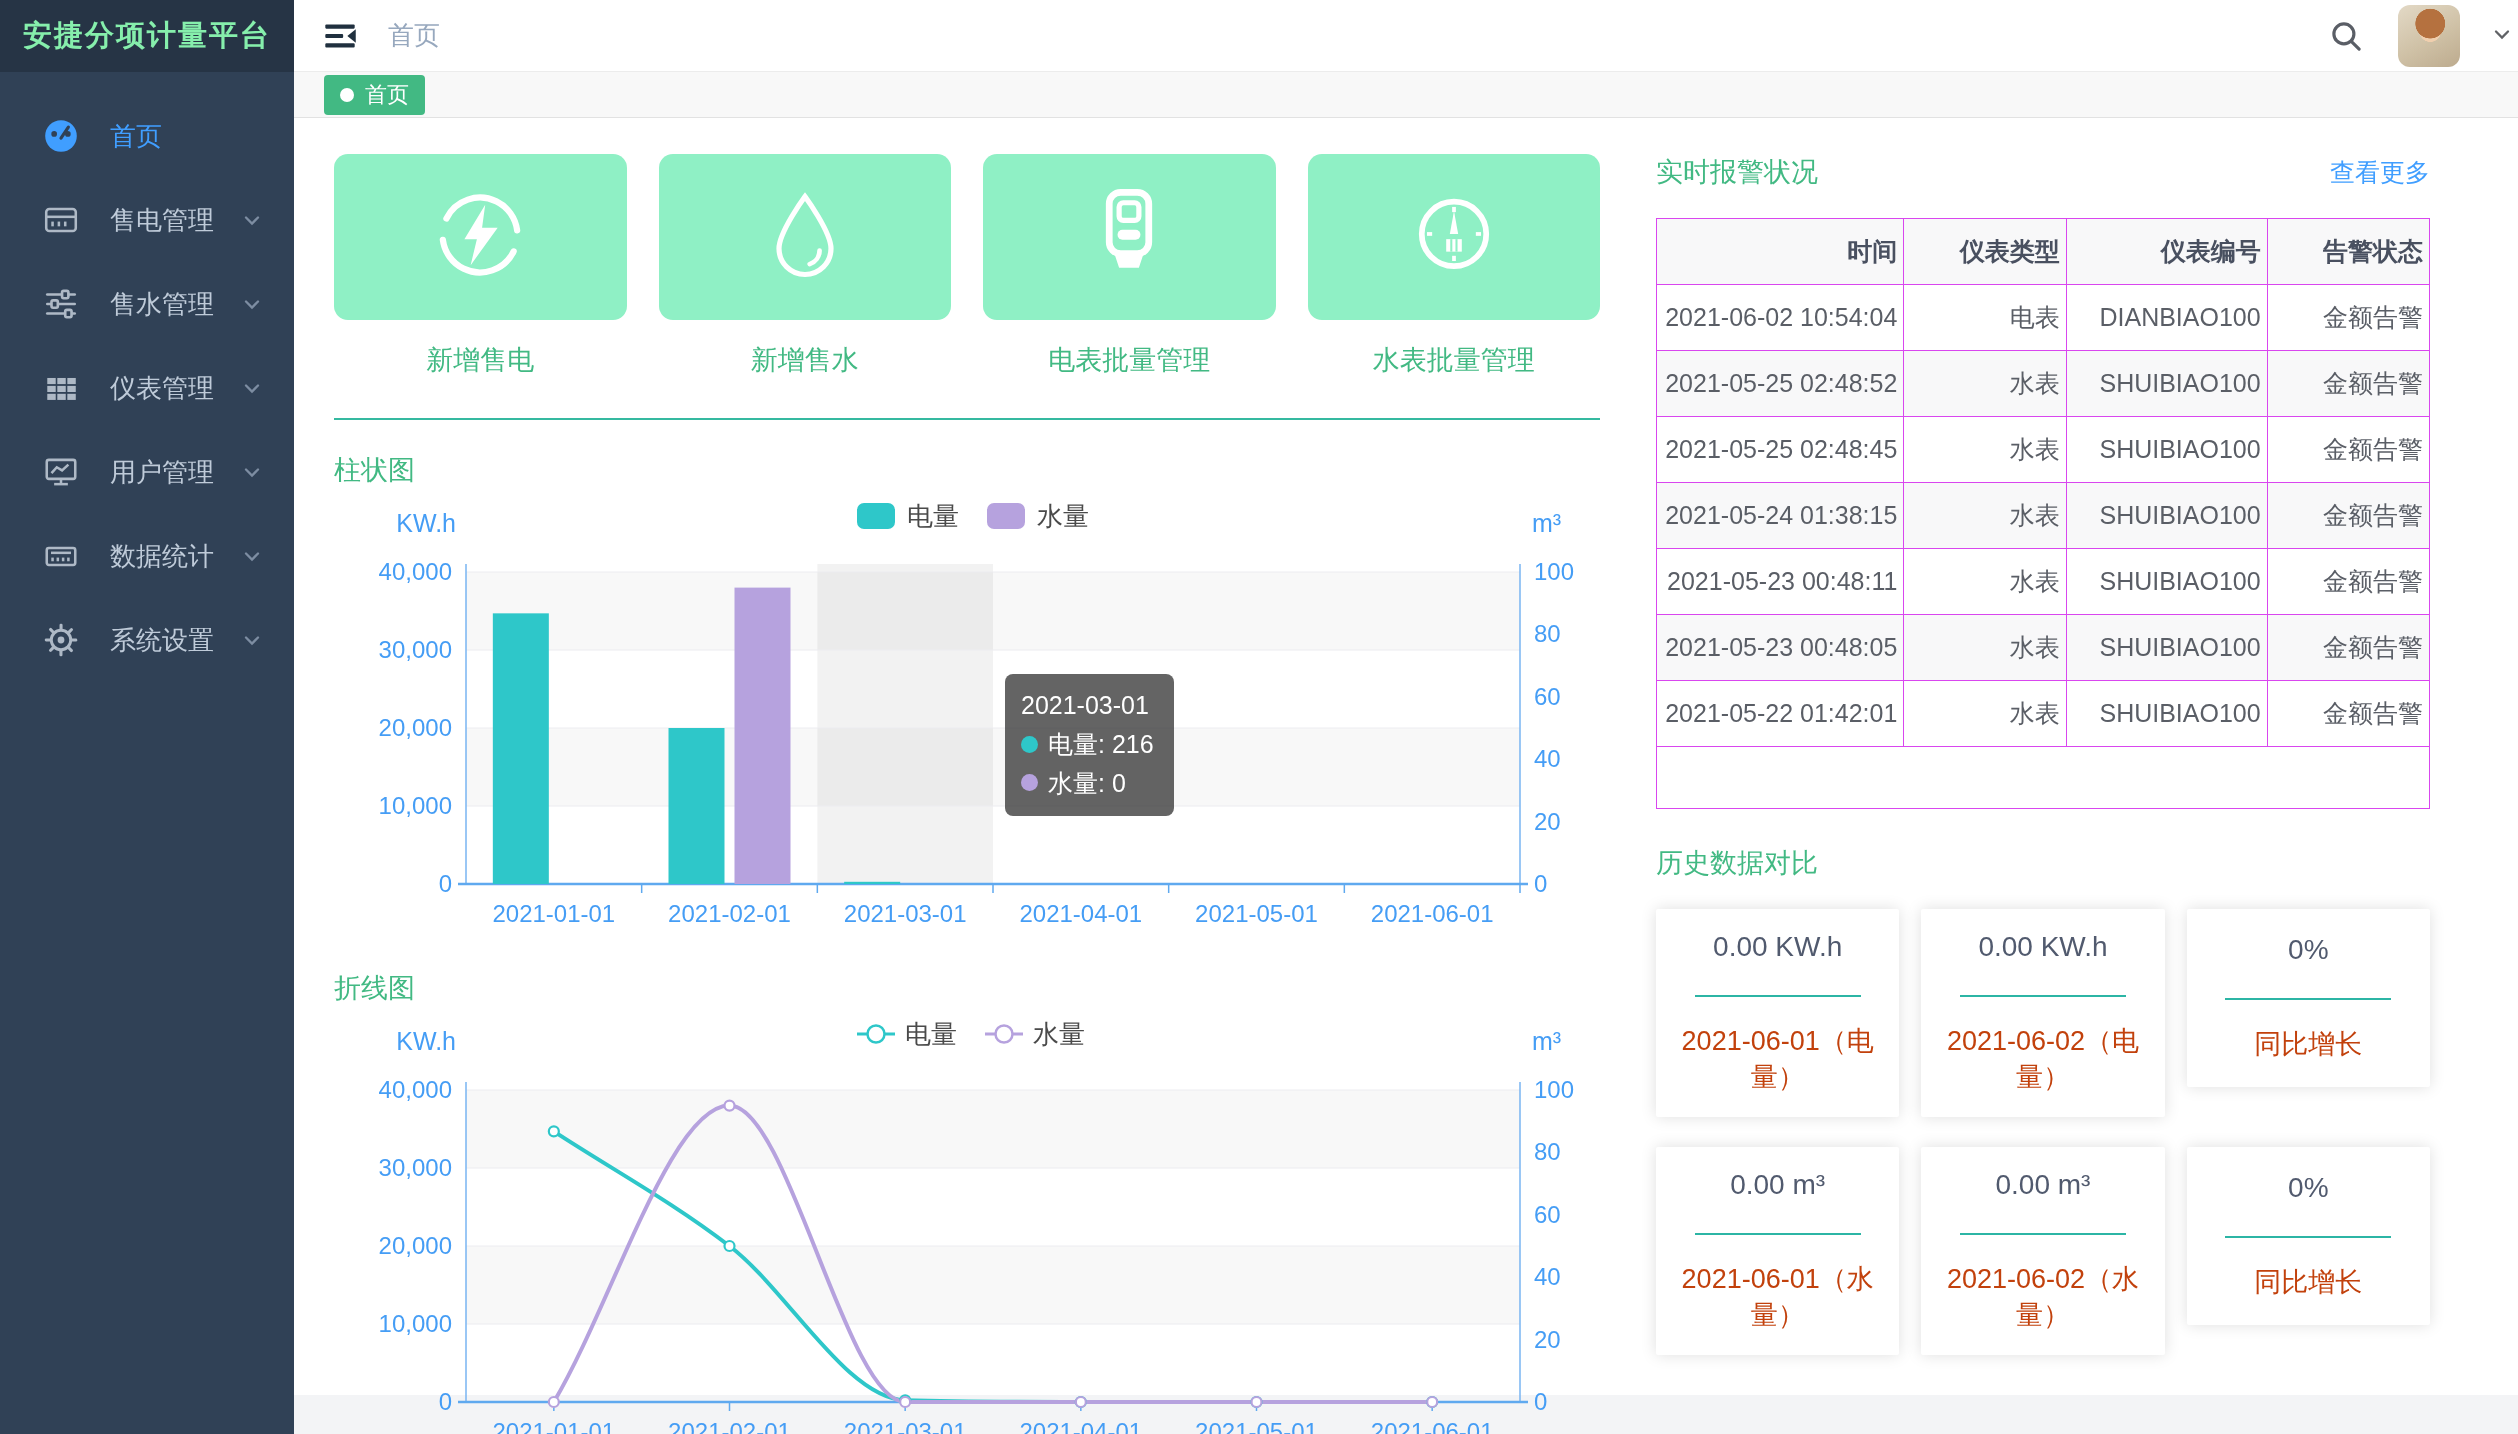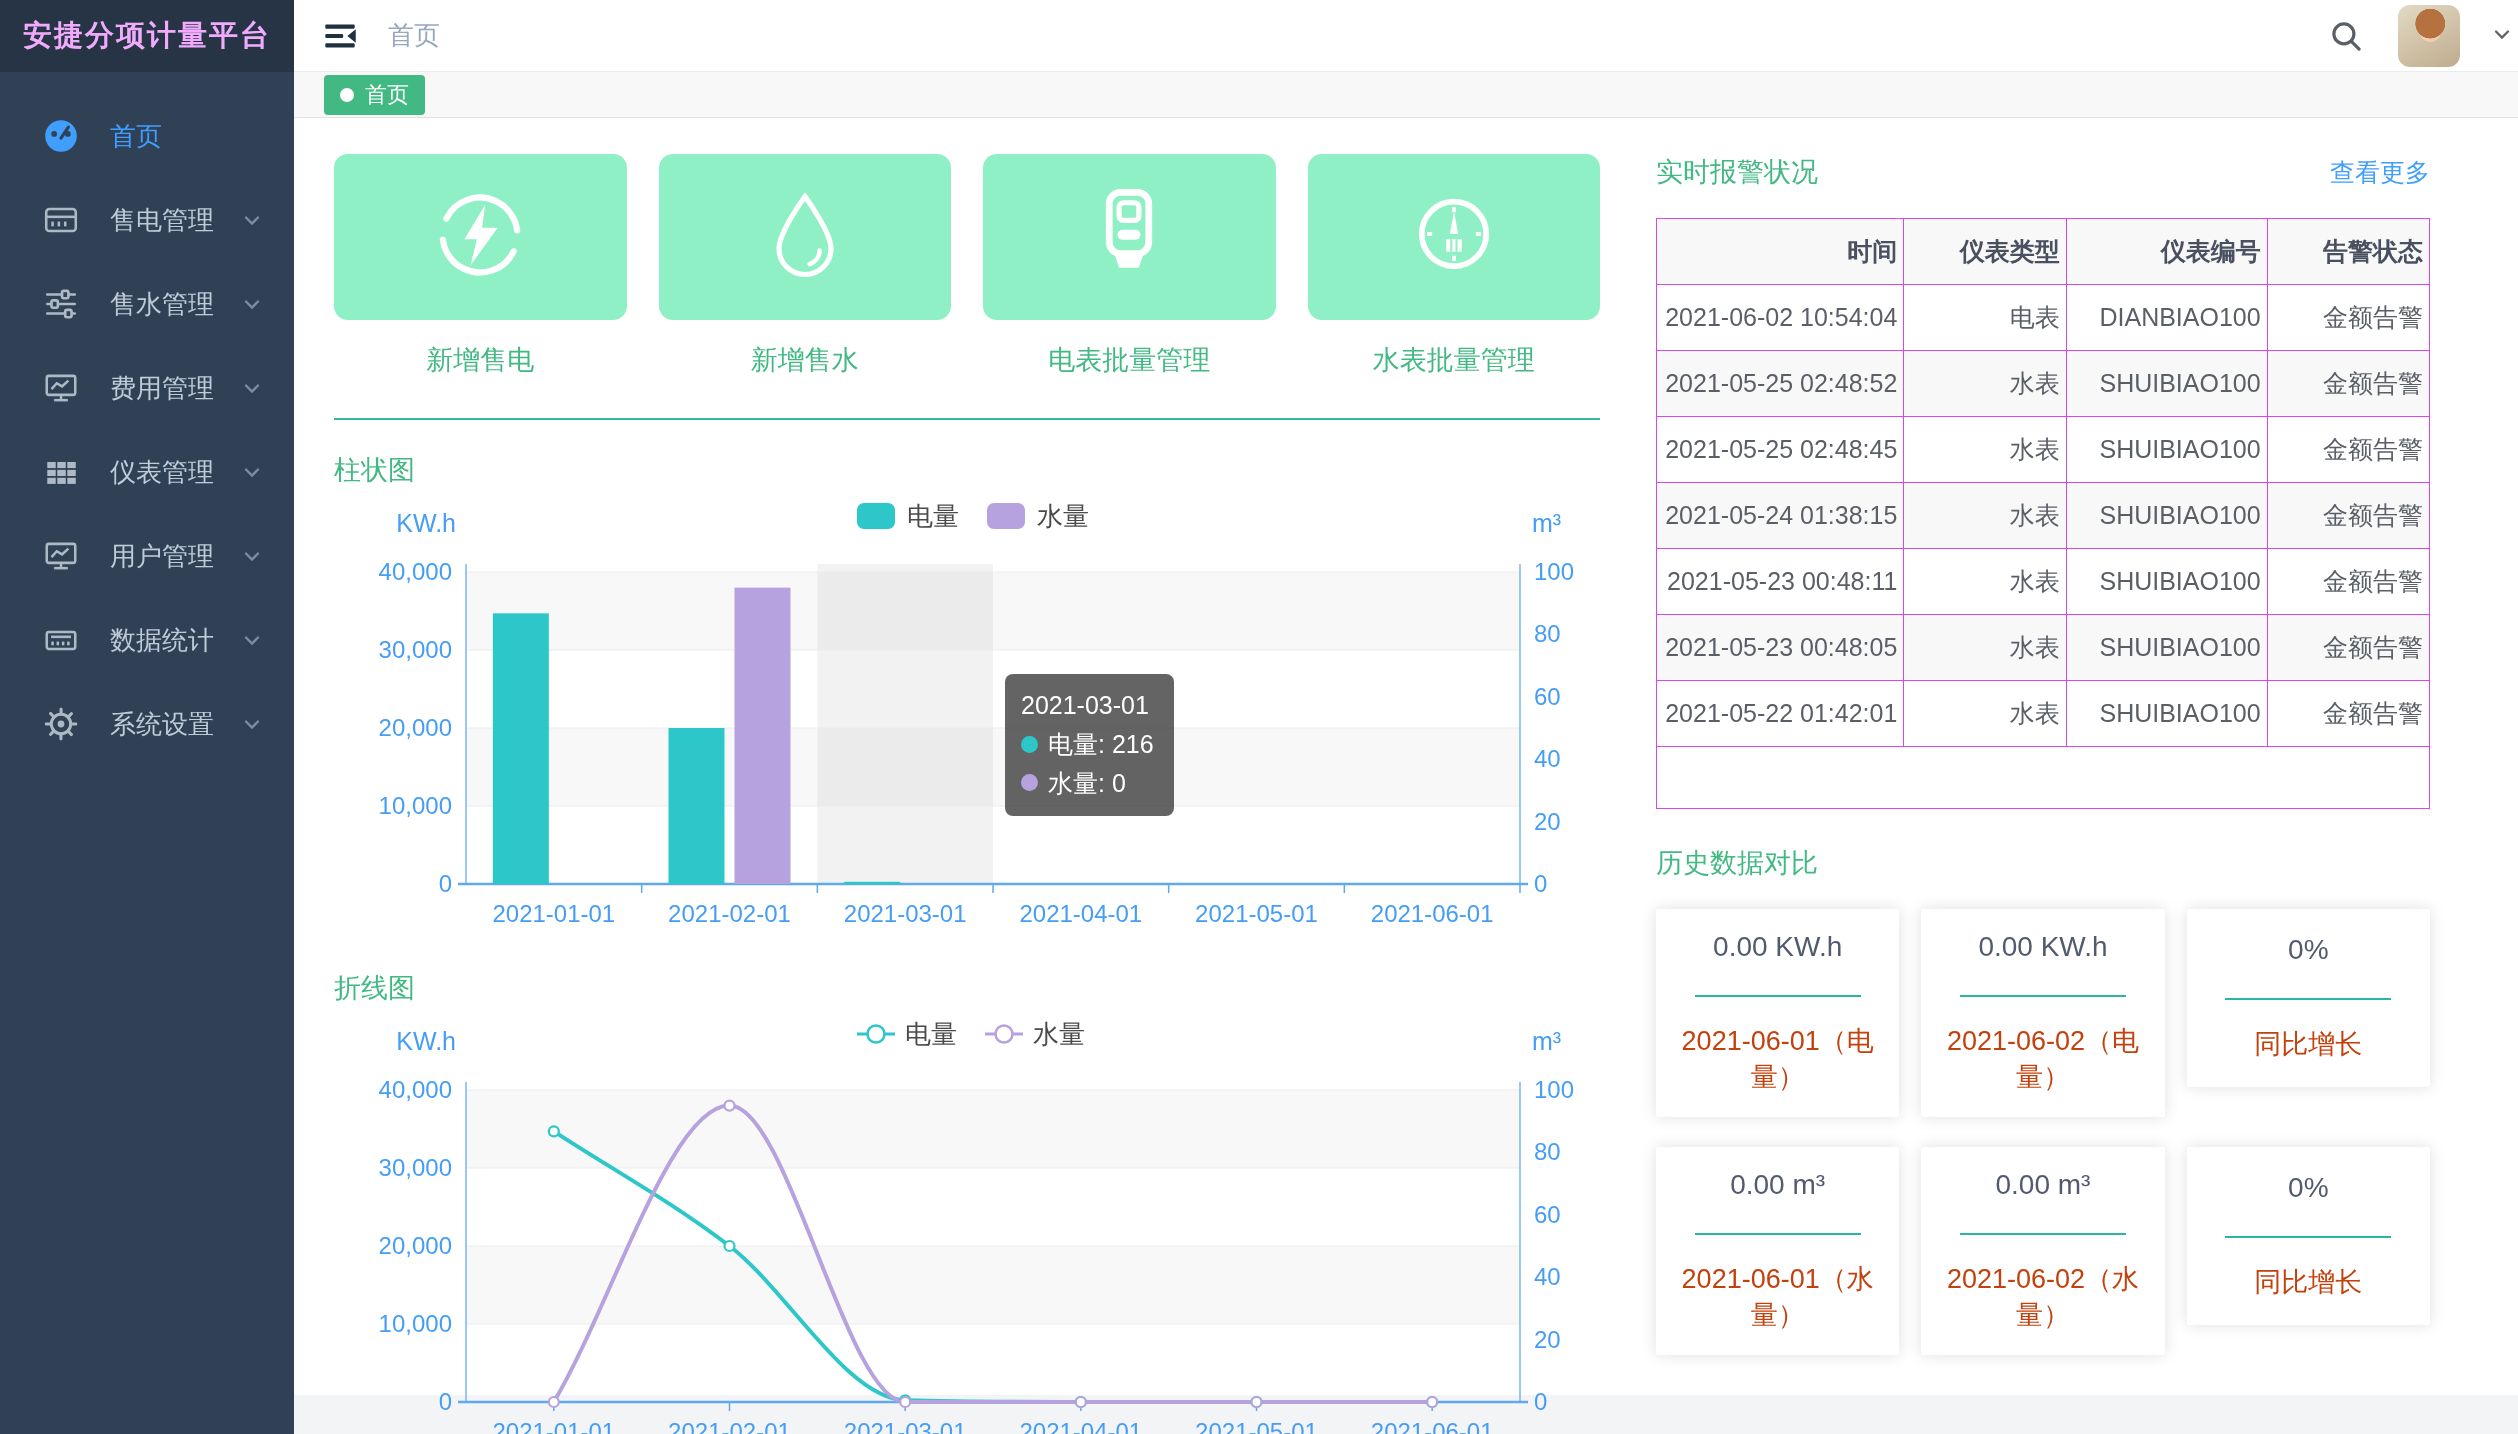--- a/index.html
+++ b/index.html
@@ -7,21 +7,21 @@
   body {
     font-family: "Liberation Sans", "DejaVu Sans", sans-serif;
     background: #eef0f3;
     overflow: hidden;
     color: #515a6e;
   }
   .app { display: flex; width: 2518px; height: 1434px; }
 
   
   .sidebar { width: 294px; flex: none; background: var(--sidebar-bg); display: flex; flex-direction: column; }
-  .logo { height: 72px; flex: none; background: var(--sidebar-header-bg); color: #f0abfc;
+  .logo { height: 72px; flex: none; background: var(--sidebar-header-bg); color: #86efac;
           font-size: 29px; font-weight: bold; letter-spacing: 2px;
           display: flex; align-items: center; justify-content: center; }
   .menu { padding-top: 22px; }
   .menu-item { height: 84px; display: flex; align-items: center; padding: 0 30px 0 40px;
                font-size: 26px; color: #bfcbd9; cursor: pointer; }
   .menu-item.active { color: var(--link); }
   .mi-icon { width: 42px; height: 42px; margin-right: 28px; flex: none;
              display: flex; align-items: center; justify-content: center; }
   .mi-label { flex: 1; white-space: nowrap; }
   .mi-arrow { width: 24px; height: 24px; flex: none; opacity: .85; }
@@ -134,34 +134,20 @@
             <svg width="38" height="38" viewBox="0 0 36 36" stroke="#aeb9c6" stroke-width="2.5" stroke-linecap="round" fill="#304156">
               <line x1="5" y1="9" x2="31" y2="9"></line>
               <line x1="5" y1="18" x2="31" y2="18"></line>
               <line x1="5" y1="27" x2="31" y2="27"></line>
               <rect x="19" y="5.5" width="6" height="7" rx="1.5"></rect>
               <rect x="9" y="14.5" width="6" height="7" rx="1.5"></rect>
               <rect x="22" y="23.5" width="6" height="7" rx="1.5"></rect>
             </svg>
           </span>
           <span class="mi-label">售水管理</span>
-          <span class="mi-arrow"><svg width="24" height="24" viewBox="0 0 24 24" fill="none">
-              <path d="M6 9.5 L12 15.5 L18 9.5" stroke="#8b9bb0" stroke-width="2.3" stroke-linecap="round"></path>
-            </svg></span>
-        </div>
-        <div class="menu-item">
-          <span class="mi-icon">
-            <svg width="38" height="38" viewBox="0 0 36 36" fill="none" stroke="#aeb9c6" stroke-width="2.4">
-              <rect x="4.5" y="6.5" width="27" height="18" rx="2"></rect>
-              <polyline points="9,19 14,13.5 19,16.5 25,11"></polyline>
-              <line x1="18" y1="24.5" x2="18" y2="28.5"></line>
-              <line x1="11.5" y1="29.5" x2="24.5" y2="29.5"></line>
-            </svg>
-          </span>
-          <span class="mi-label">费用管理</span>
           <span class="mi-arrow"><svg width="24" height="24" viewBox="0 0 24 24" fill="none">
               <path d="M6 9.5 L12 15.5 L18 9.5" stroke="#8b9bb0" stroke-width="2.3" stroke-linecap="round"></path>
             </svg></span>
         </div>
         <div class="menu-item">
           <span class="mi-icon">
             <svg width="38" height="38" viewBox="0 0 36 36">
               <rect x="5" y="8.5" width="8" height="5.8" fill="#aeb9c6"></rect>
               <rect x="14.5" y="8.5" width="8" height="5.8" fill="#aeb9c6"></rect>
               <rect x="24" y="8.5" width="8" height="5.8" fill="#aeb9c6"></rect>

